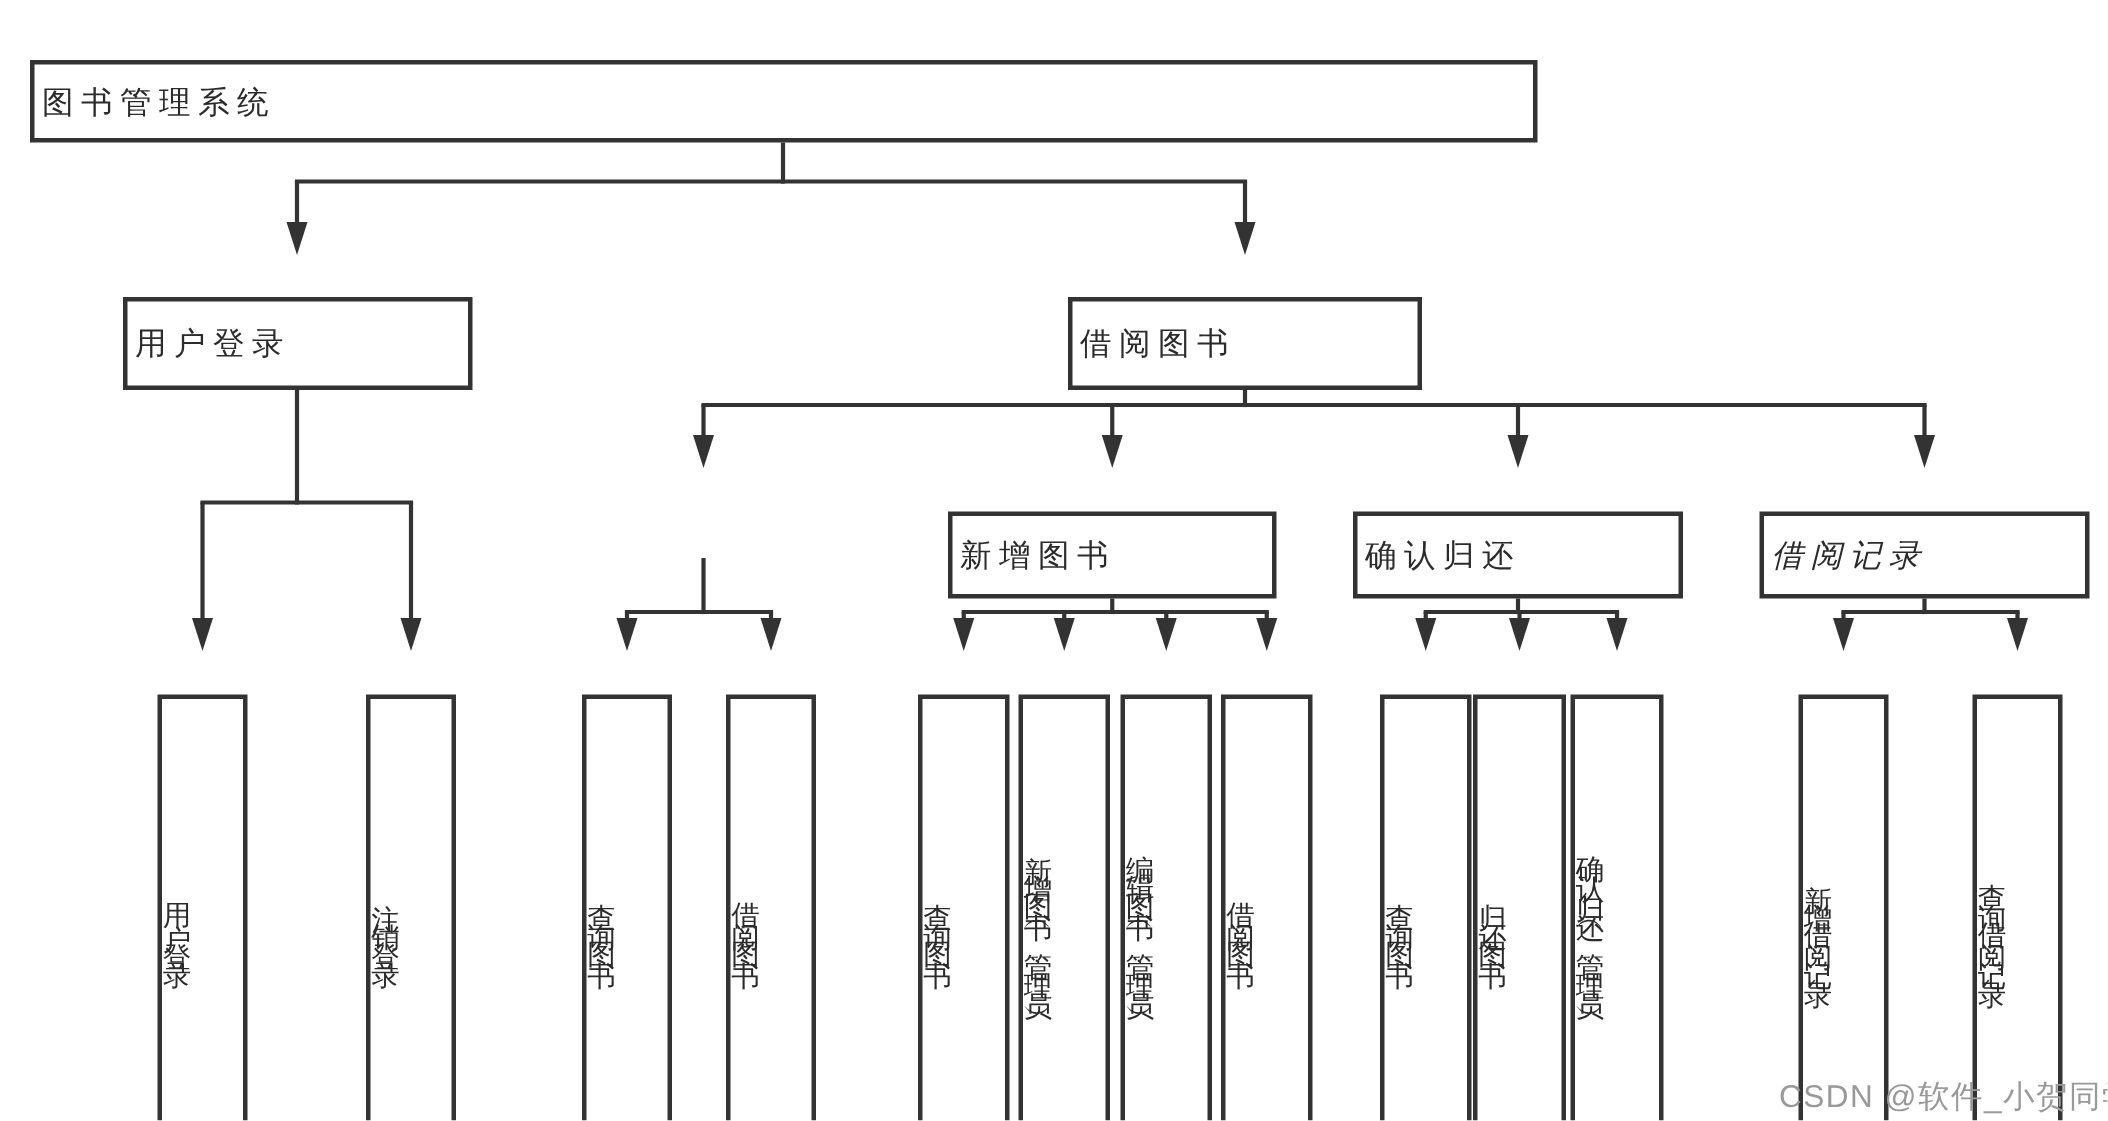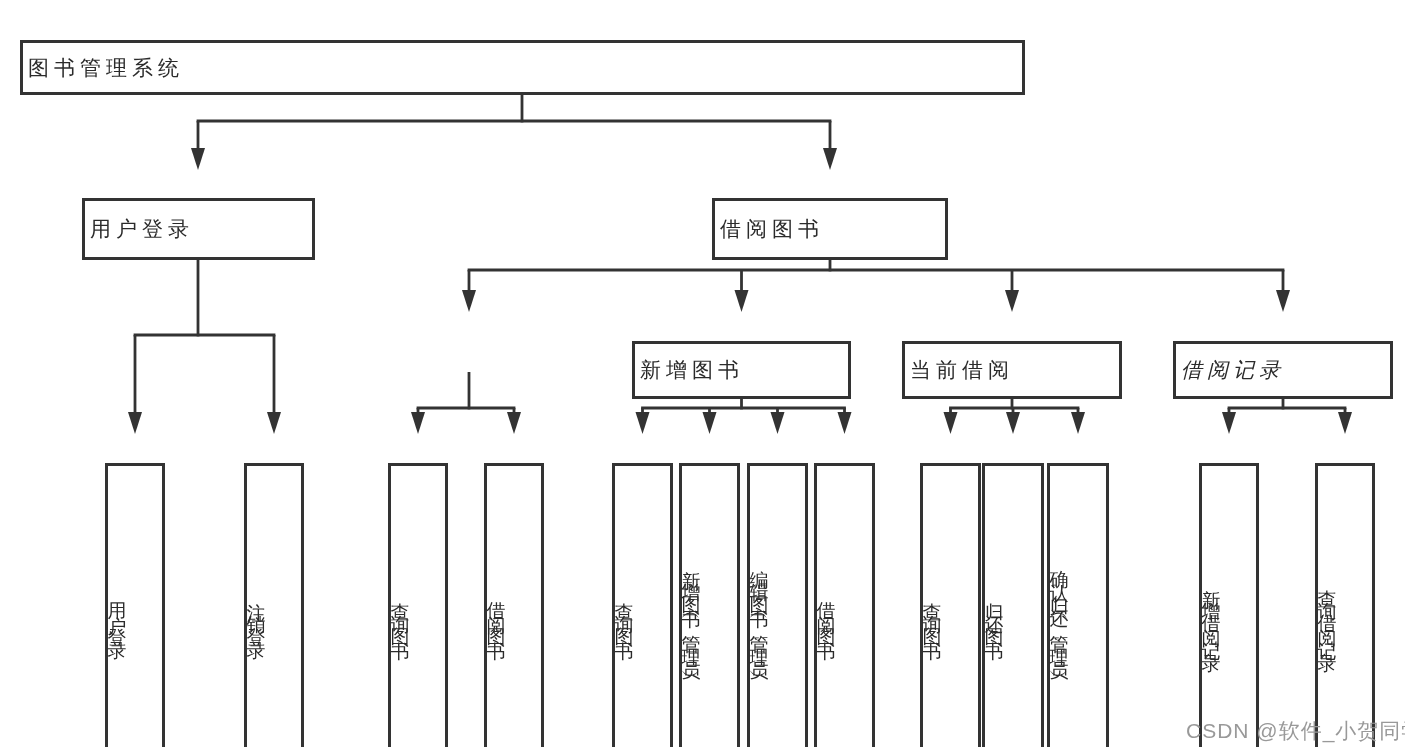--- a/index.html
+++ b/index.html
@@ -140,21 +140,21 @@
     <span>用户登录</span>
   </div>
   <div class="node hnode" style="left:712px;top:171px;width:236px;height:62px;">
     <span>借阅图书</span>
   </div>
 
   <div class="node hnode" style="left:632px;top:314px;width:219px;height:58px;">
     <span>新增图书</span>
   </div>
   <div class="node hnode" style="left:902px;top:314px;width:220px;height:58px;">
-    <span>当前借阅</span>
+    <span>确认归还</span>
   </div>
   <div class="node hnode" style="left:1173px;top:314px;width:220px;height:58px;font-style:italic;">
     <span>借阅记录</span>
   </div>
 
   <div class="node vnode" style="left:105px;top:436px;width:60px;height:300px;">
     <span class="vtext">用户登录</span>
   </div>
   <div class="node vnode" style="left:244px;top:436px;width:60px;height:300px;">
     <span class="vtext">注销登录</span>

